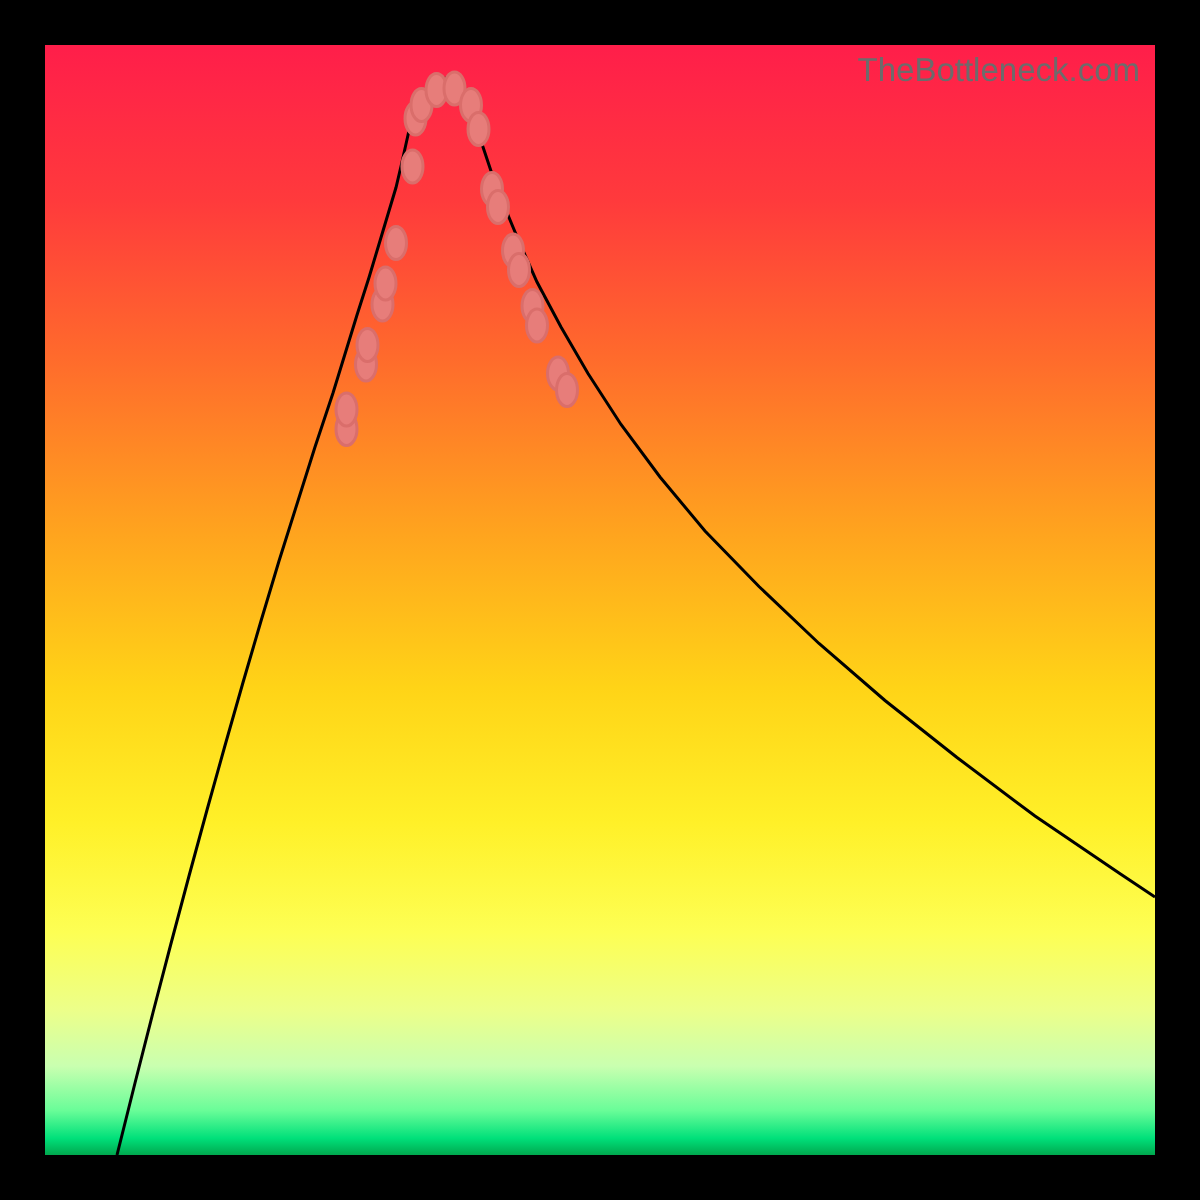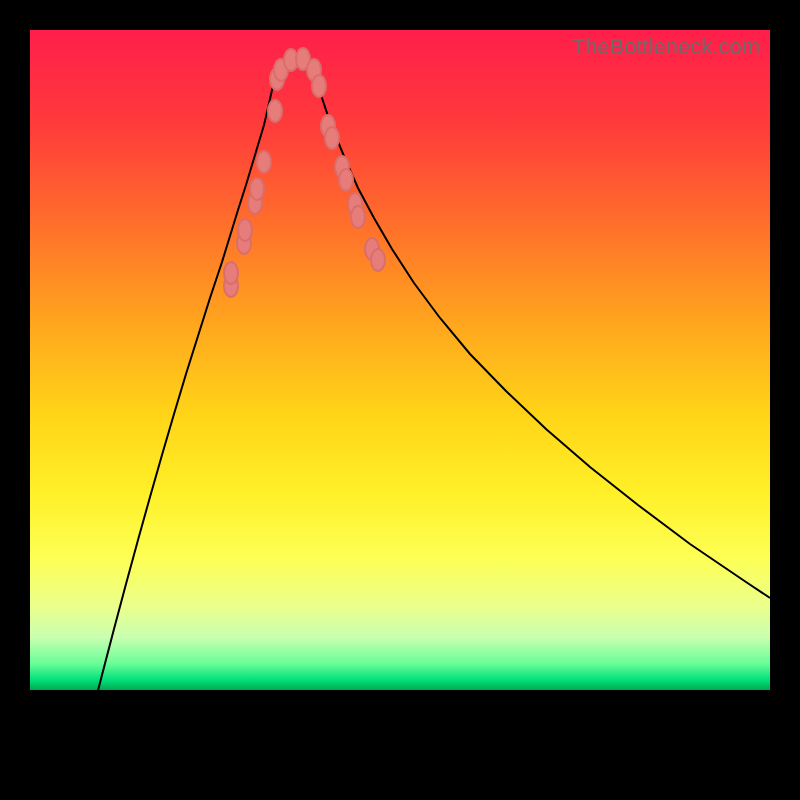--- a/index.html
+++ b/index.html
@@ -1,17 +1,17 @@
 <!DOCTYPE html>
 <html><head>
 <meta charset="utf-8">
 <style>
   html,body{margin:0;padding:0;width:800px;height:800px;overflow:hidden;background:#000}
   .frame{position:absolute;inset:0;background:#000}
-  .plot{position:absolute;left:30px;top:30px;width:740px;height:660px;overflow:hidden}
+  .plot{position:absolute;left:30px;top:30px;width:740px;height:740px;overflow:hidden}
   .grad{position:absolute;inset:0;
     background:linear-gradient(to bottom,
       #ff1e4a 0%,
       #ff3a3c 14%,
       #ff6a2c 28%,
       #ffa41e 44%,
       #ffd417 58%,
       #fff028 70%,
       #fdff54 80%,
       #ecff8a 87%,

